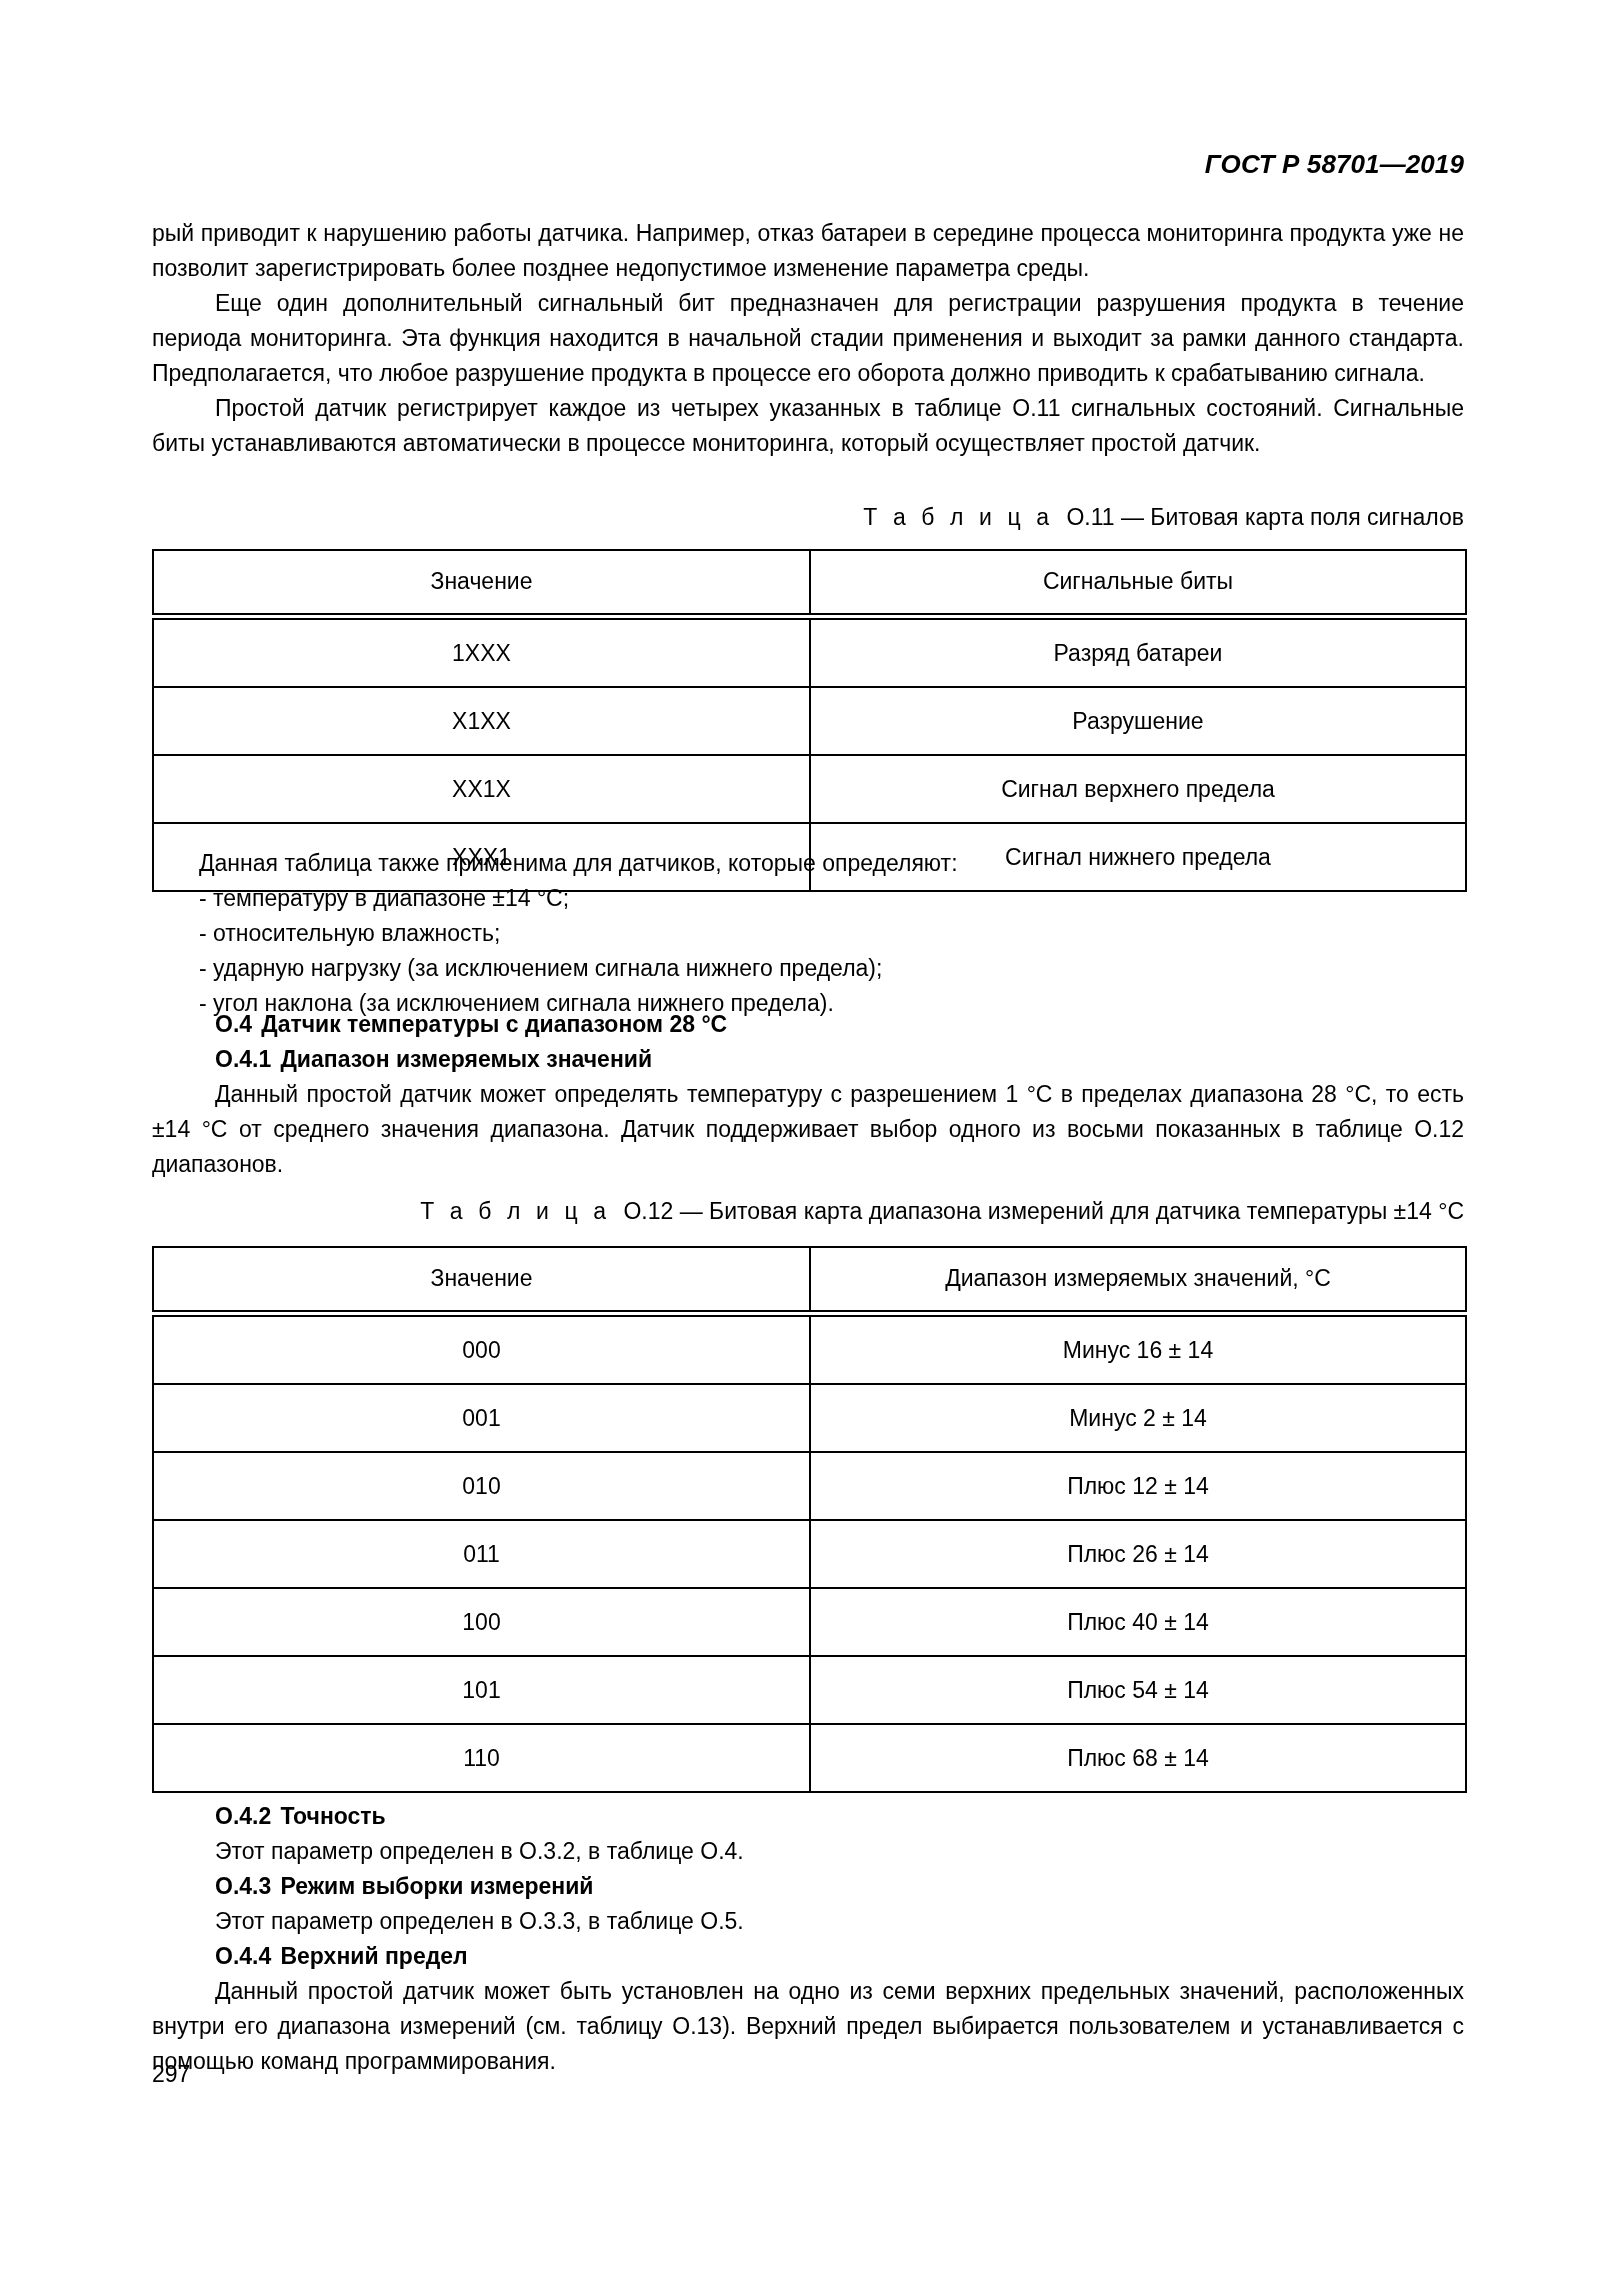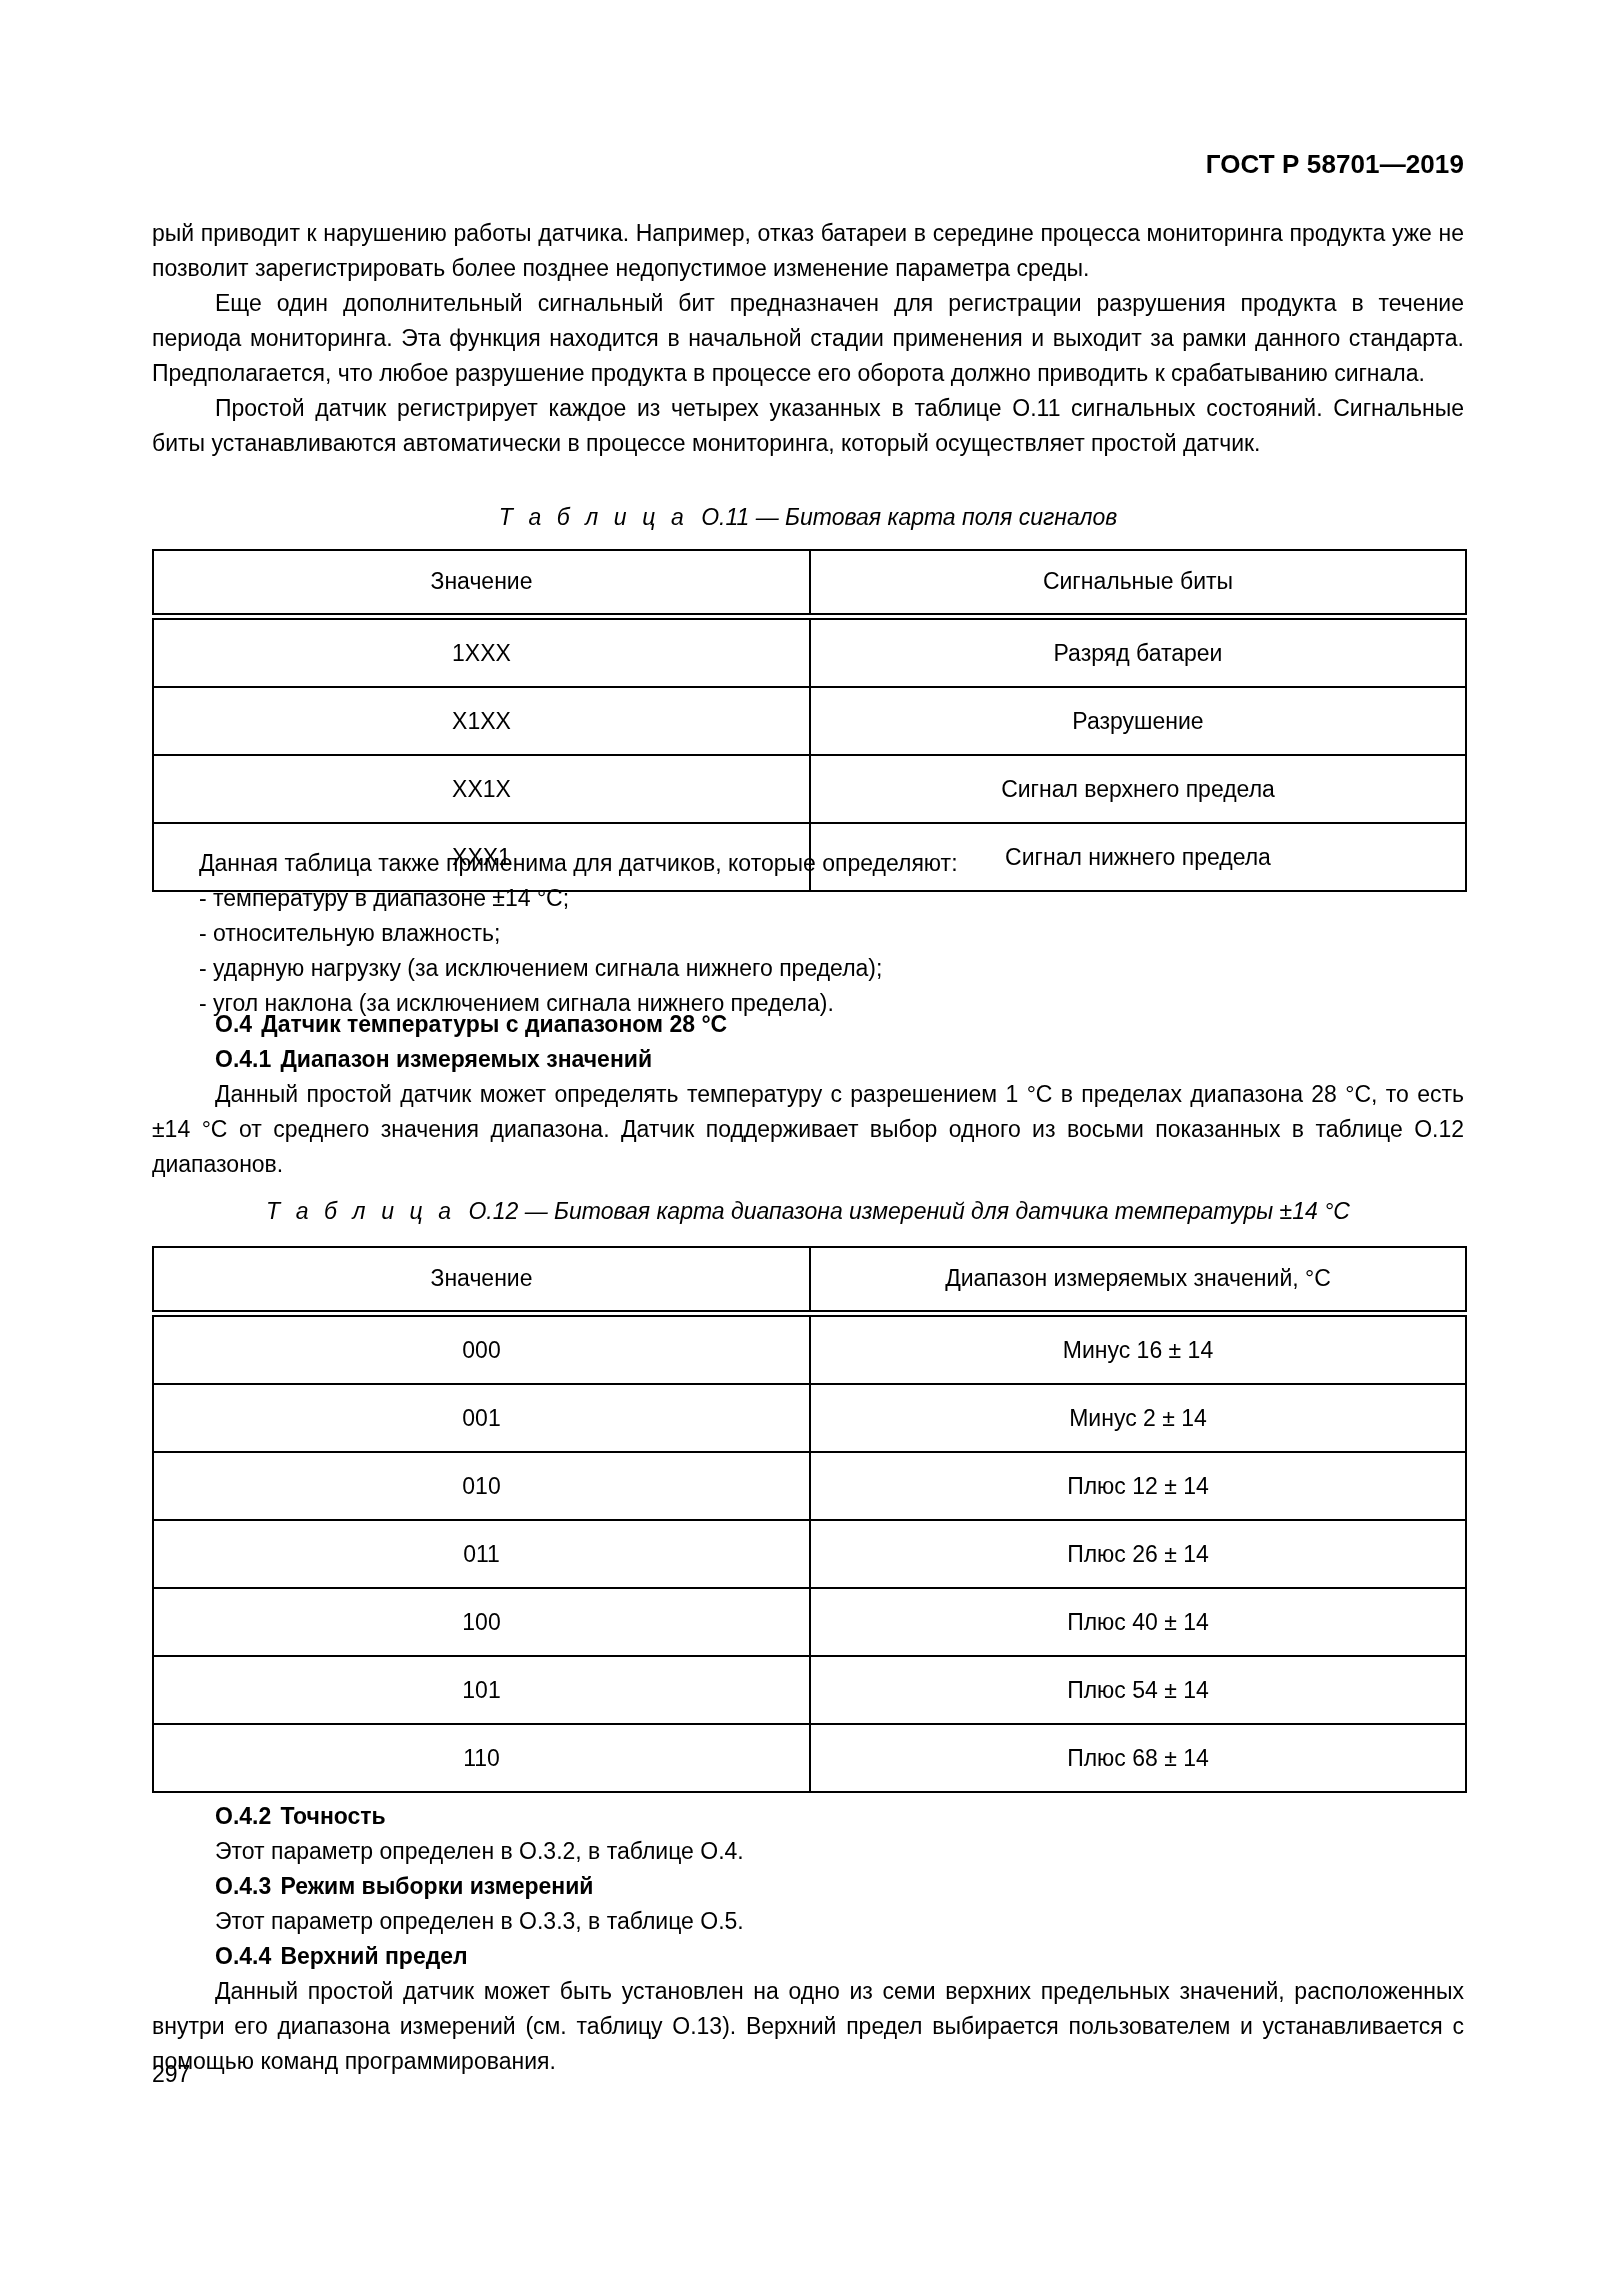--- a/index.html
+++ b/index.html
@@ -23,20 +23,21 @@
   
   .page-header {
     position: absolute;
     top: 149px;
     left: 152px;
     width: 1312px;
     text-align: right;
     font-size: 26px;
     font-weight: bold;
     letter-spacing: 0.1px;
+    font-style: italic;
   }
 
   
   .para {
     font-size: 23px;
     line-height: 35px;
     text-align: justify;
     margin: 0;
     hyphens: manual;
   }
@@ -61,22 +62,21 @@
     text-indent: 63px;
     text-align: left;
   }
   .heading .num {
     margin-right: 9.2px;
   }
   .caption {
     font-size: 23px;
     line-height: 33px;
     margin: 0;
-    text-align: center;
-    font-style: italic;
+    text-align: right;
   }
   .caption .spaced {
     letter-spacing: 4.6px;
   }
 
   
   .blk-intro { position: absolute; left: 152px; top: 216px;  width: 1312px; }
   .blk-cap11 { position: absolute; left: 152px; top: 501px;  width: 1312px; }
   .tbl11wrap { position: absolute; left: 152px; top: 549px;  width: 1312px; }
   .blk-after11 { position: absolute; left: 136px; top: 846px; width: 1312px; }

